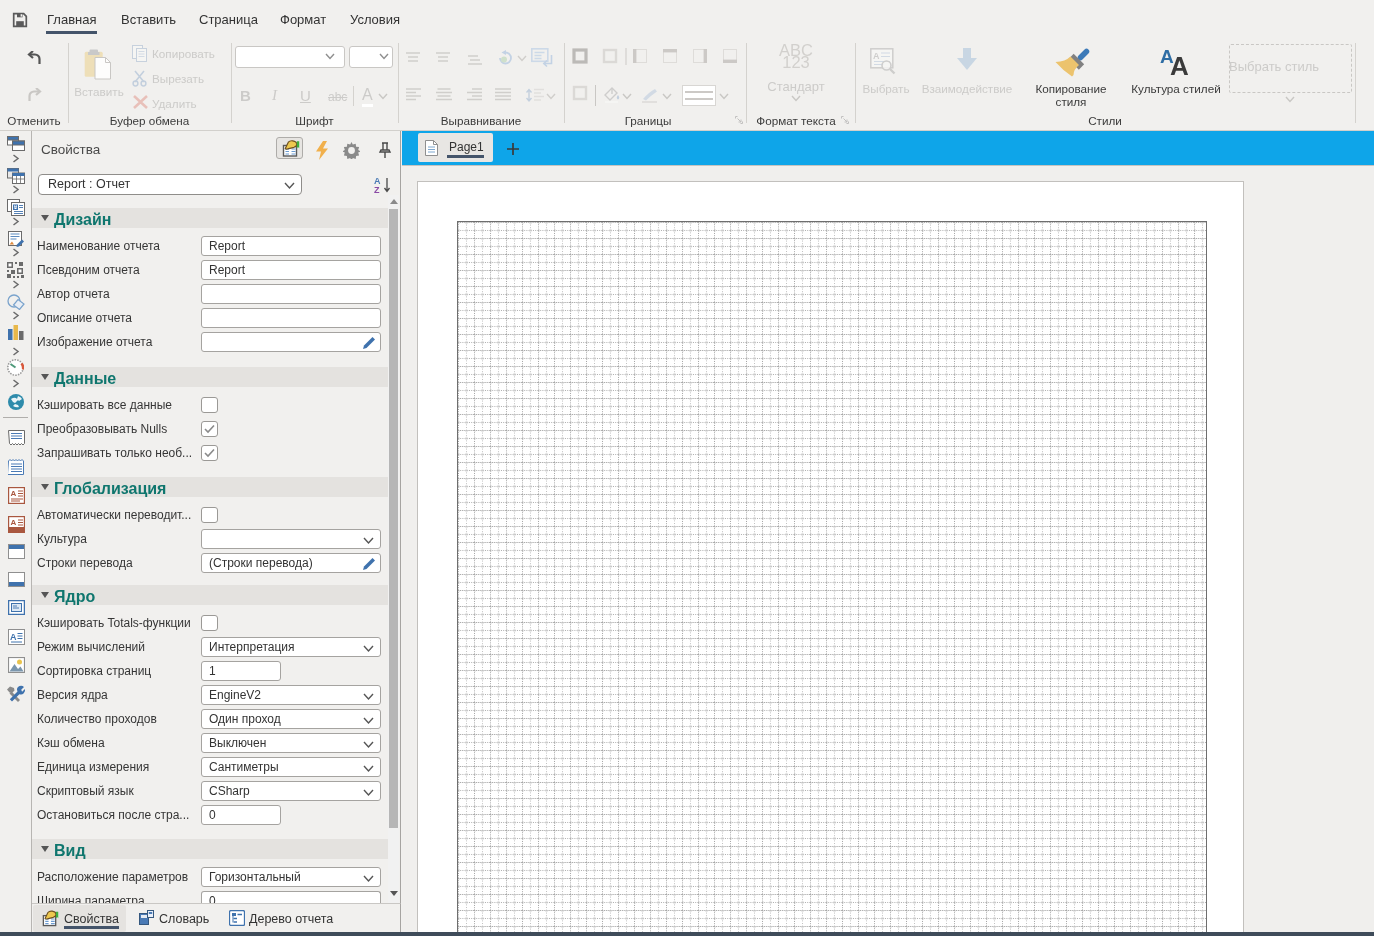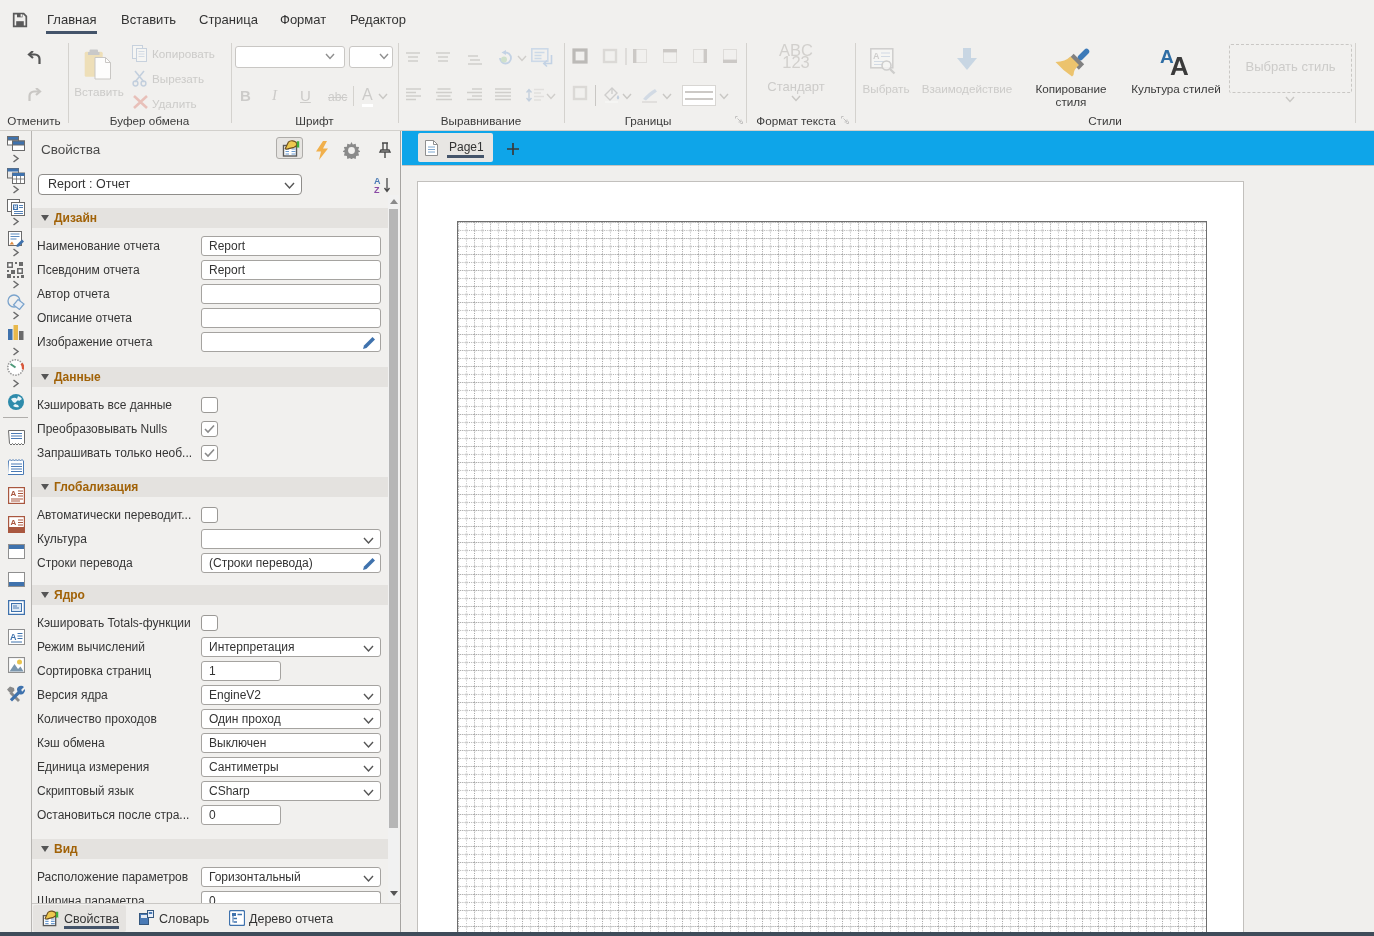--- a/index.html
+++ b/index.html
@@ -31,22 +31,22 @@
 
   
   #panel { position:absolute; left:32px; top:131px; width:369px; height:801px;
     background:#f1f0ee; border-right:1px solid #a6a4a1; }
   .ptitle { position:absolute; left:9px; top:11px; font-size:13.5px; color:#4a4a4a; }
   .secthdr { position:absolute; left:0px; width:356px; height:20px;
     background:#e4e2df; }
   .secthdr .tri { position:absolute; left:9px; top:7px; width:0; height:0;
     border-left:4.5px solid transparent; border-right:4.5px solid transparent;
     border-top:6px solid #555; }
-  .secthdr .stxt { position:absolute; left:22px; top:3px; font-size:12px;
-    font-weight:bold; color:#a16207; }
+  .secthdr .stxt { position:absolute; left:22px; top:3px; font-size:16px;
+    font-weight:bold; color:#0f766e; }
   .plabel { position:absolute; left:5px; font-size:12px; color:#363636;
     white-space:nowrap; }
   .pinput { position:absolute; left:169px; width:180px; height:20px;
     background:#fff; border:1px solid #a5a3a0; border-radius:3px;
     font-size:12px; color:#333; line-height:18px; padding-left:7px; }
   .pcheck { position:absolute; left:169px; width:17px; height:16px;
     background:#fff; border:1px solid #9b9996; border-radius:3px; }
   .dchev { position:absolute; right:6px; top:7px; }
 
   
@@ -74,21 +74,21 @@
     <svg class="abs" style="left:12px;top:12px" width="16" height="16" viewBox="0 0 16 16">
       <path d="M1.7 1.7 h10 l2.6 2.6 v10 h-12.6 z" fill="none" stroke="#5a5a5a" stroke-width="1.7"></path>
       <rect x="4.2" y="9.2" width="7.6" height="5" fill="#5a5a5a"></rect>
       <rect x="5" y="1.7" width="5.6" height="3.6" fill="#5a5a5a"></rect>
       <rect x="8.6" y="2.2" width="1.6" height="2.4" fill="#f1f0ee"></rect>
     </svg>
     <span class="rtab active" style="left:47px">Главная</span>
     <span class="rtab" style="left:121px">Вставить</span>
     <span class="rtab" style="left:199px">Страница</span>
     <span class="rtab" style="left:280px">Формат</span>
-    <span class="rtab" style="left:350px">Редактор</span>
+    <span class="rtab" style="left:350px">Условия</span>
 
     
     <svg class="abs" style="left:27px;top:51px" width="15" height="14" viewBox="0 0 15 14">
       <path d="M12.5 13 v-5 a4.5 4.5 0 0 0 -4.5 -4.5 h-5" fill="none" stroke="#555" stroke-width="2.2"></path>
       <path d="M6 0 L2 3.5 L6 7" fill="none" stroke="#555" stroke-width="2.2"></path>
     </svg>
     <svg class="abs" style="left:27px;top:88px" width="15" height="14" viewBox="0 0 15 14">
       <path d="M2.5 13 v-5 a4.5 4.5 0 0 1 4.5 -4.5 h5" fill="none" stroke="#c9c7c4" stroke-width="2.2"></path>
       <path d="M9 0 L13 3.5 L9 7" fill="none" stroke="#c9c7c4" stroke-width="2.2"></path>
     </svg>
@@ -260,21 +260,21 @@
       <path d="M19 12.5 L29.5 23" stroke="#818181" stroke-width="7.5" fill="none"></path>
       <path d="M3.5 18 Q13.5 17.5 18.5 12.5 L27 21 Q21.5 25.5 21.5 31 L20 32.5 Q10.5 26 3.5 18 z" fill="#ecc36d"></path>
     </svg>
     <div class="glabel" style="left:1021px;width:100px;top:82px">Копирование<br>стиля</div>
     <svg class="abs" style="left:1160px;top:45px" width="34" height="34" viewBox="0 0 34 34">
       <text x="0" y="18" font-size="19" font-weight="bold" fill="#2e6da4">A</text>
       <text x="10" y="30" font-size="26" font-weight="bold" fill="#3a3a3a">A</text>
     </svg>
     <div class="glabel" style="left:1126px;width:100px;top:82px">Культура стилей</div>
     <div class="abs" style="left:1229px;top:44px;width:123px;height:49px;border:1px dashed #c9c7c4;border-radius:2px"></div>
-    <div class="abs dis" style="left:1229px;top:59px;width:123px;text-align:center;font-size:13px">Выбрать стиль</div>
+    <div class="abs dis" style="left:1229px;top:59px;width:123px;text-align:left;font-size:13px">Выбрать стиль</div>
     <svg class="abs" style="left:1285px;top:96px" width="10" height="7">
         <path class="chev" d="M1 1 L5 5.5 L9 1" style="stroke:#c9c7c4"></path>
       </svg>
     <div class="glabel" style="left:855px;width:500px">Стили</div>
     <div class="gsep" style="left:1355px"></div>
   </div>
 
   <div id="ltool">
     <svg class="abs" style="left:7px;top:5px" width="18" height="15" viewBox="0 0 18 15">
       <rect x="0.5" y="0.5" width="11" height="8.5" fill="#fff" stroke="#6b6b6b"></rect>

